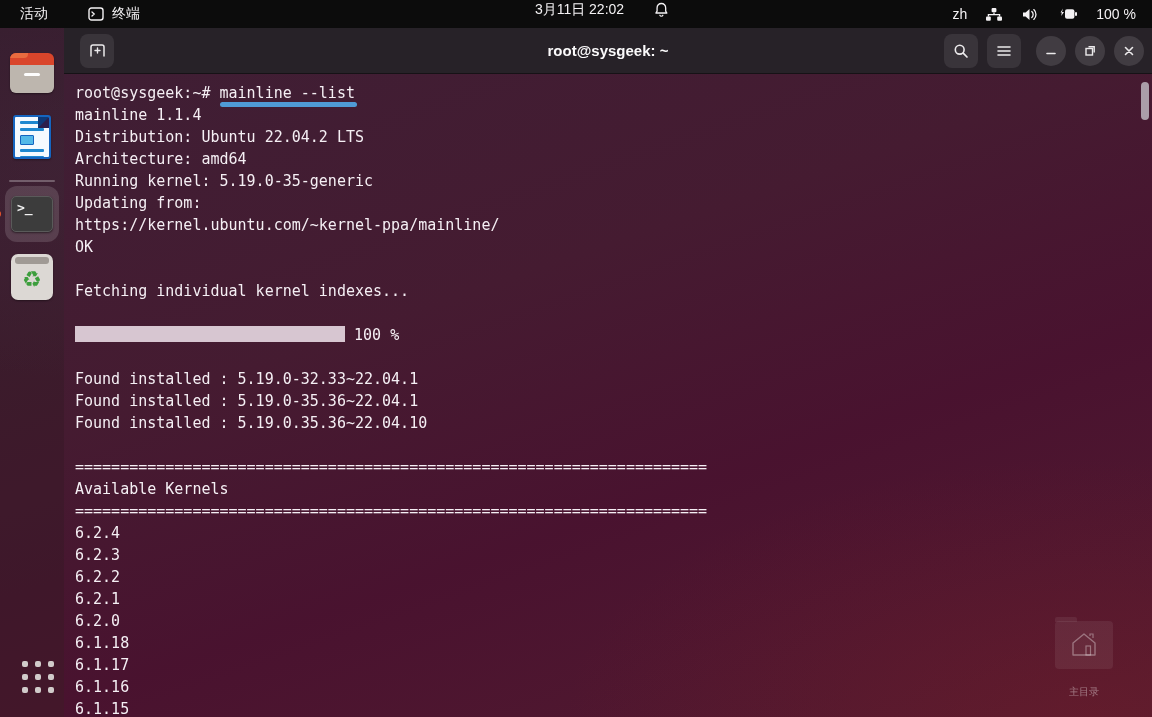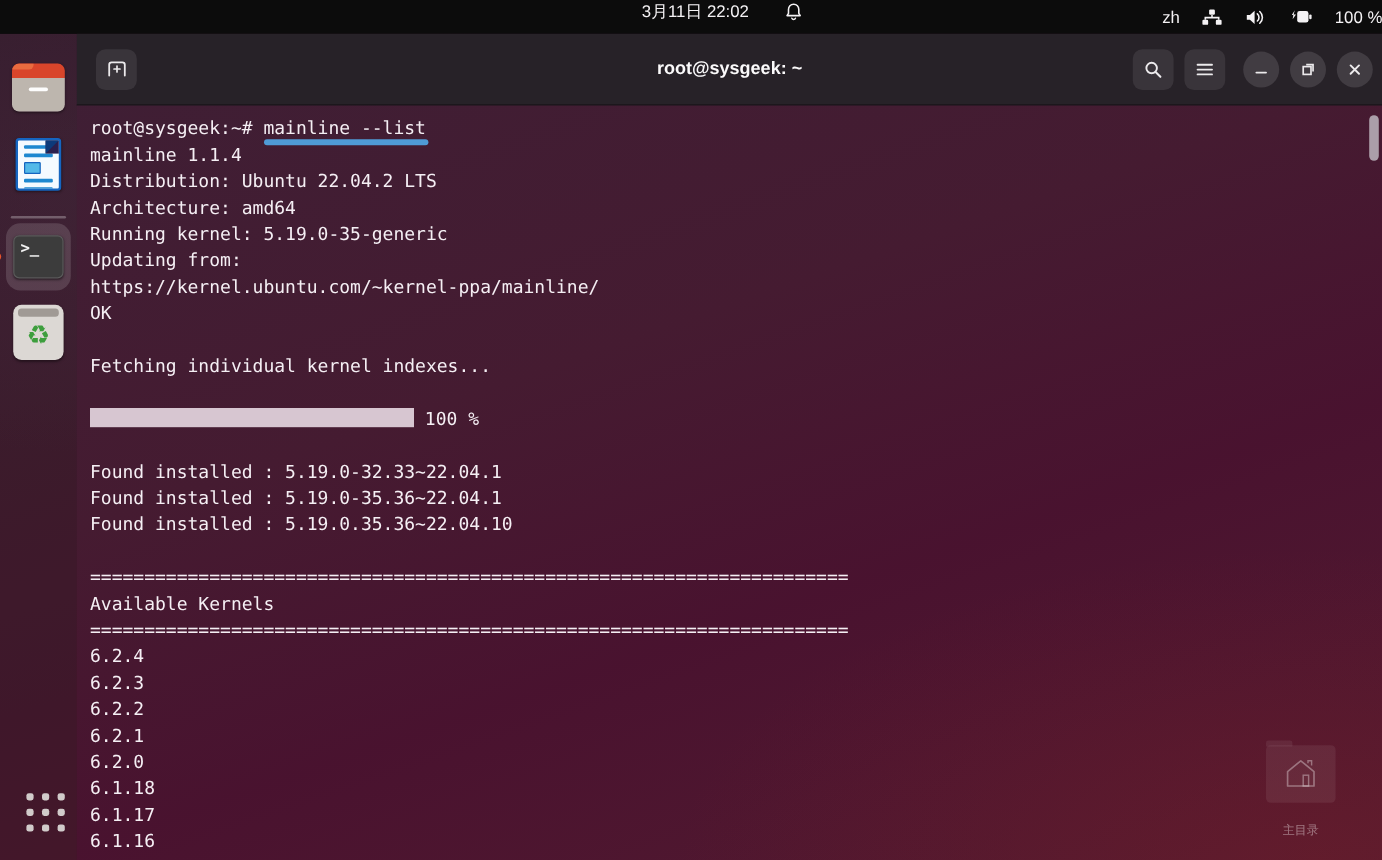--- a/index.html
+++ b/index.html
@@ -18,21 +18,21 @@
     position:absolute; top:0; left:0; width:1152px; height:28px;
     background:#0c0c0c; display:flex; align-items:center;
     font-size:14px; color:#f4f2f4; z-index:30;
   }
   .topbar-left { display:flex; align-items:center; gap:32px; padding-left:16px; }
   .tb-item { display:flex; align-items:center; gap:8px; height:28px; padding:0 4px; cursor:default; }
   .topbar-center {
     position:absolute; left:50%; top:0; transform:translateX(-50%);
     height:20px; display:flex; align-items:center; gap:26px; padding-left:48px;
   }
-  .topbar-right { margin-left:auto; display:flex; align-items:center; gap:18px; }
+  .topbar-right { margin-left:auto; display:flex; align-items:center; gap:18px; padding-right:16px; }
   .tb-icon svg { display:block; }
 
   
   .desktop {
     position:absolute; top:28px; left:0; width:1152px; height:689px;
     background:
       radial-gradient(900px 420px at 88% 100%, rgba(140,40,40,0.30), transparent 65%),
       radial-gradient(700px 360px at 10% 20%, rgba(90,60,90,0.25), transparent 60%),
       linear-gradient(163deg, #3f2134 0%, #442033 30%, #491a30 55%, #511a30 78%, #541d2e 100%);
   }
@@ -64,21 +64,21 @@
   .trash-glyph::before { content:""; position:absolute; top:3px; left:4px; right:4px; height:7px; background:#a09a95; border-radius:3px; }
   .trash-recycle { margin-top:6px; font-size:22px; line-height:1; color:#3d9e3d; }
 
   
   .app-grid { position:absolute; left:22px; bottom:24px; display:grid; grid-template-columns:repeat(3,6px); grid-gap:7px; }
   .app-grid i { width:6px; height:6px; border-radius:2px; background:#f3eceb; }
 
   
   .window { position:absolute; left:64px; top:0; right:0; bottom:0; display:flex; flex-direction:column; }
   .titlebar {
-    height:60px; background:#272228; border-bottom:1px solid #161216;
+    height:46px; background:#272228; border-bottom:1px solid #161216;
     display:flex; align-items:center; position:relative; flex:none;
     padding:0 8px 0 16px;
   }
   .tb-btn { width:34px; height:34px; border-radius:8px; background:#39343a; display:flex; align-items:center; justify-content:center; }
   .win-title { position:absolute; left:50%; transform:translateX(-50%); font-weight:bold; font-size:15px; color:#fbfafb; }
   .titlebar-right { margin-left:auto; display:flex; align-items:center; gap:9px; }
   .circle-btn { width:30px; height:30px; border-radius:50%; background:#413c42; display:flex; align-items:center; justify-content:center; }
   .circle-btn.gap { margin-left:6px; }
 
   
@@ -103,20 +103,34 @@
   
   .home-shortcut { position:absolute; right:38px; bottom:18px; width:60px; display:flex; flex-direction:column; align-items:center; }
   .home-folder { position:relative; width:58px; height:48px; background:rgba(255,255,255,0.07); border-radius:4px; display:flex; align-items:center; justify-content:center; }
   .home-folder::before { content:""; position:absolute; left:0; top:-4px; width:22px; height:5px; background:rgba(255,255,255,0.07); border-radius:2px 2px 0 0; }
   .home-label { margin-top:16px; font-size:10px; color:rgba(255,255,255,0.40); }
 </style>
 </head>
 <body style="--accent: #4f9bd6; --progress: #d7c6d1;">
 
 <div class="topbar">
+  <div class="topbar-left">
+    <div class="tb-item">
+      <span>活动</span>
+    </div>
+    <div class="tb-item">
+      <span class="tb-icon">
+        <svg width="16" height="14" viewBox="0 0 16 14">
+            <rect x="1" y="1" width="14" height="12" rx="2.5" fill="none" stroke="#f4f2f4" stroke-width="1.4"></rect>
+            <path d="M4 5l2.2 2L4 9" fill="none" stroke="#f4f2f4" stroke-width="1.3" stroke-linecap="round"></path>
+          </svg>
+      </span>
+      <span>终端</span>
+    </div>
+  </div>
 
   <div class="topbar-center">
     <div class="tb-item">
       <span>3月11日 22:02</span>
     </div>
     <span class="tb-icon">
       <svg width="15" height="16" viewBox="0 0 15 16">
           <path d="M7.5 1.5c-2.6 0-4.3 1.9-4.3 4.4v3.3L2 11h11l-1.2-1.8V5.9c0-2.5-1.7-4.4-4.3-4.4z" fill="none" stroke="#f4f2f4" stroke-width="1.3" stroke-linejoin="round"></path>
           <path d="M6 13.2a1.6 1.6 0 0 0 3 0" fill="none" stroke="#f4f2f4" stroke-width="1.2" stroke-linecap="round"></path>
         </svg>

